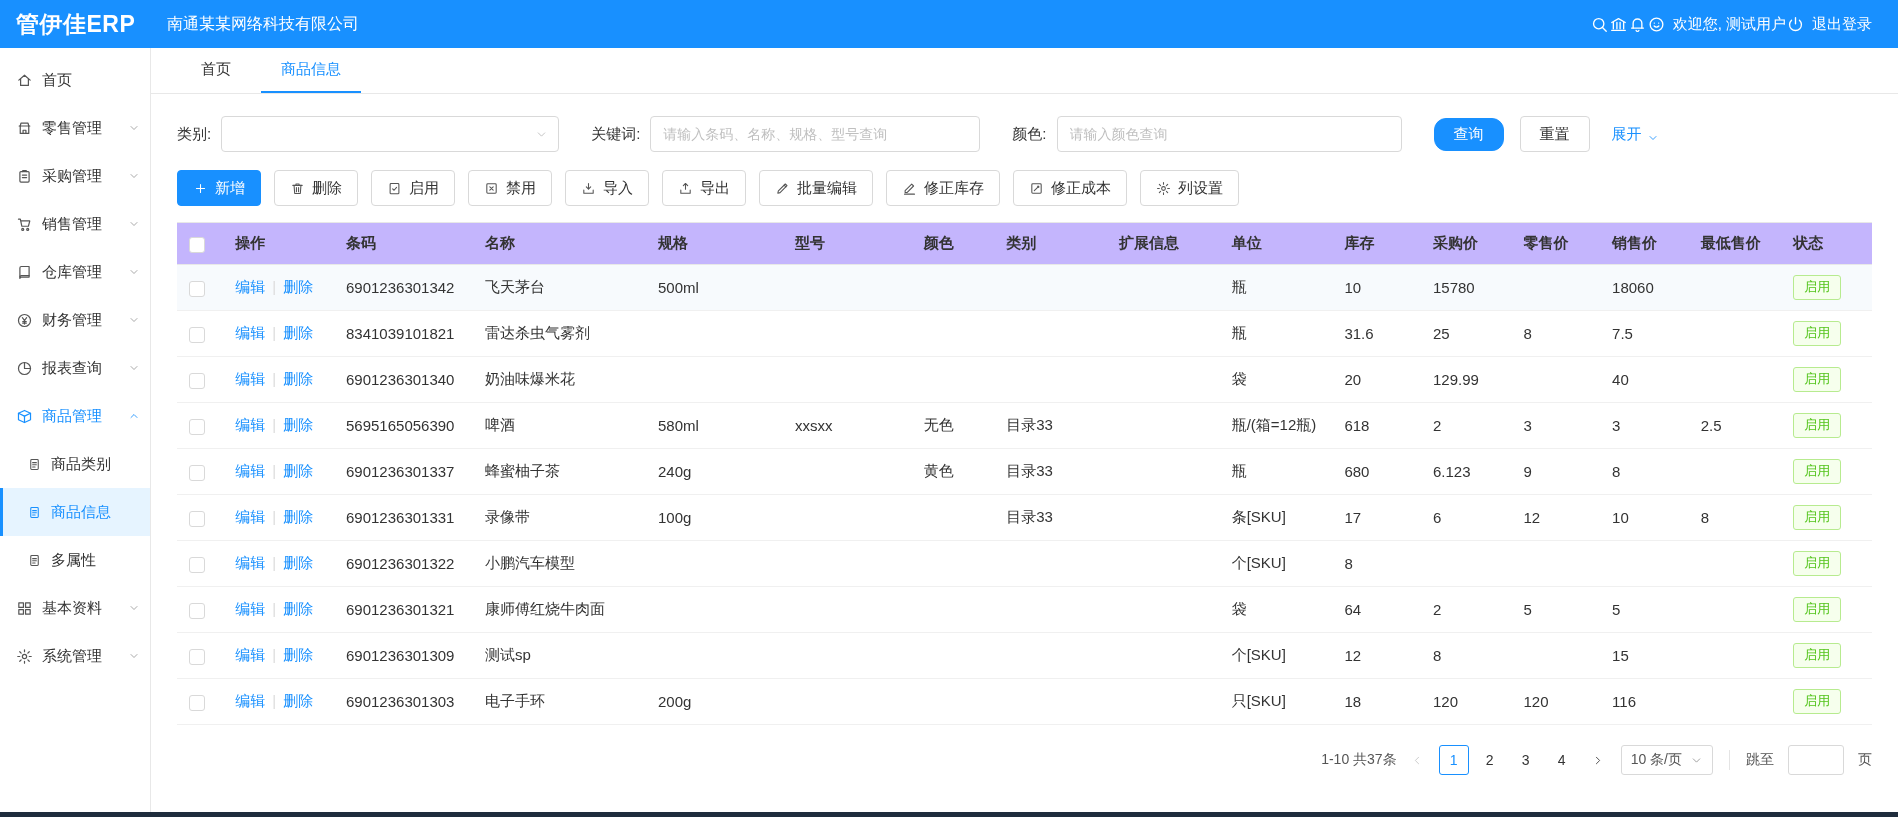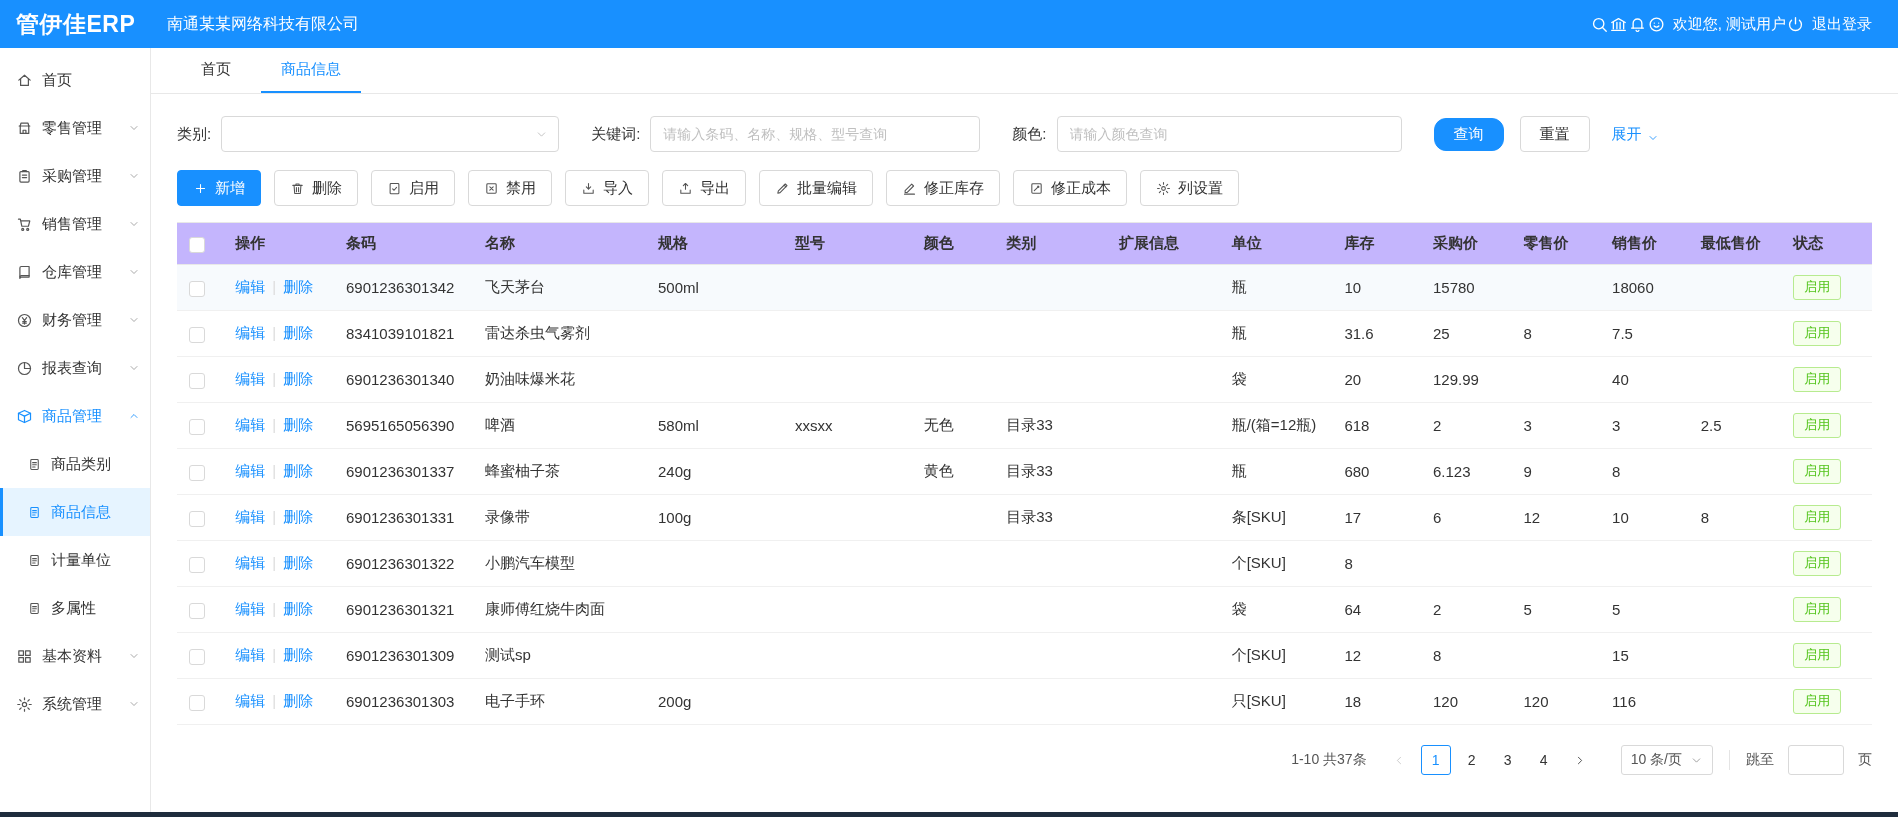--- a/index.html
+++ b/index.html
@@ -67,28 +67,28 @@
   th,td{text-align:left;padding:0 12px;height:46px;border-bottom:1px solid #f0f0f0;overflow:hidden;white-space:nowrap;text-overflow:ellipsis;font-weight:normal}
   thead th{height:42px;background:#c4b5fd;border-top:1px solid #e8e8e8;border-bottom:1px solid #e8e8e8;font-weight:bold;color:#333}
   tbody tr:first-child td{background:#f7fafd}
   .checkbox{width:16px;height:16px;border:1px solid #d9d9d9;border-radius:3px;background:#fff;display:inline-block;vertical-align:middle;cursor:pointer}
   .link{color:#1890ff;cursor:pointer}
   .sep{color:#dcdcdc;margin:0 7px}
   .badge{display:inline-block;padding:3px 10px;font-size:13px;line-height:1.3;color:#52c41a;background:#f6ffed;border:1px solid #b7eb8f;border-radius:3px;cursor:pointer}
 
   
   .pagination{display:flex;justify-content:flex-end;align-items:center;margin-top:20px;font-size:14px;color:#555;gap:6px}
-  .psum{margin-right:12px;color:#555}
+  .psum{color:#555}
   .parrow{width:30px;height:30px;display:flex;align-items:center;justify-content:center;cursor:pointer}
   .parrow svg{width:13px;height:13px;stroke:#444}
   .parrow.disabled svg{stroke:#c9c9c9}
   .pages{display:flex;gap:6px}
   .page-num{min-width:30px;height:30px;display:flex;align-items:center;justify-content:center;cursor:pointer;color:#333;border-radius:3px;border:1px solid transparent;padding:0 4px}
   .page-num.active{border-color:#1890ff;color:#1890ff}
-  .psize{height:30px;border:1px solid #d9d9d9;border-radius:3px;display:flex;align-items:center;gap:8px;padding:0 9px;margin-left:20px;cursor:pointer;background:#fff;white-space:nowrap}
+  .psize{height:30px;border:1px solid #d9d9d9;border-radius:3px;display:flex;align-items:center;gap:8px;padding:0 9px;margin-left:2px;cursor:pointer;background:#fff;white-space:nowrap}
   .psize .sel-arrow svg{stroke:#999}
   .pdiv{width:1px;height:20px;background:#e4e4e4;margin:0 10px}
   .jump-input{width:56px;height:30px;border:1px solid #d9d9d9;border-radius:3px;margin:0 8px;outline:none;padding:0 8px;font-size:14px}
 
   .bottom-bar{position:absolute;left:0;bottom:0;width:100%;height:5px;background:#1f2d3d}
 </style>
 </head>
 <body>
 
 <header class="topbar">
@@ -264,29 +264,20 @@
         <span class="slabel">商品类别</span>
       </div>
       <div class="side-item sub active">
         <span class="sicon">
           <svg viewBox="0 0 24 24" fill="none" stroke="currentColor" stroke-width="1.7" stroke-linecap="round" stroke-linejoin="round">
             <rect x="6" y="4" width="12" height="16" rx="1.5"></rect>
             <path d="M9 9h6M9 12.5h6M9 16h4"></path>
           </svg>
         </span>
         <span class="slabel">商品信息</span>
-      </div>
-      <div class="side-item sub">
-        <span class="sicon">
-          <svg viewBox="0 0 24 24" fill="none" stroke="currentColor" stroke-width="1.7" stroke-linecap="round" stroke-linejoin="round">
-            <rect x="6" y="4" width="12" height="16" rx="1.5"></rect>
-            <path d="M9 9h6M9 12.5h6M9 16h4"></path>
-          </svg>
-        </span>
-        <span class="slabel">计量单位</span>
       </div>
       <div class="side-item sub">
         <span class="sicon">
           <svg viewBox="0 0 24 24" fill="none" stroke="currentColor" stroke-width="1.7" stroke-linecap="round" stroke-linejoin="round">
             <rect x="6" y="4" width="12" height="16" rx="1.5"></rect>
             <path d="M9 9h6M9 12.5h6M9 16h4"></path>
           </svg>
         </span>
         <span class="slabel">多属性</span>
       </div>

